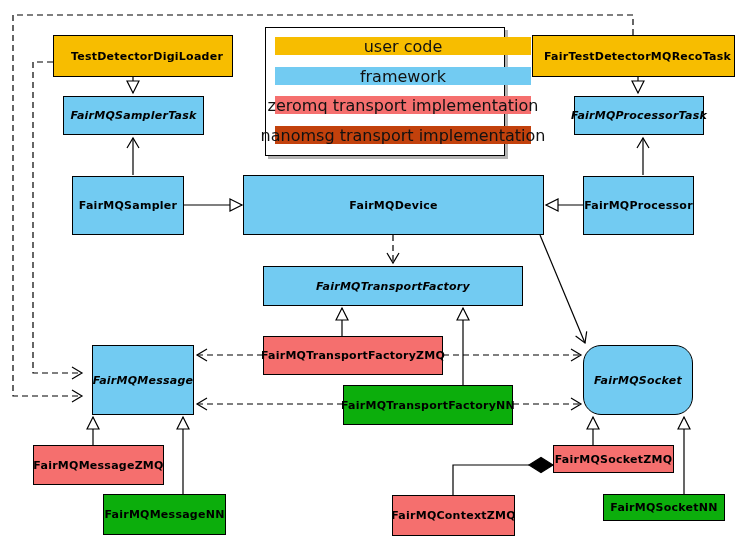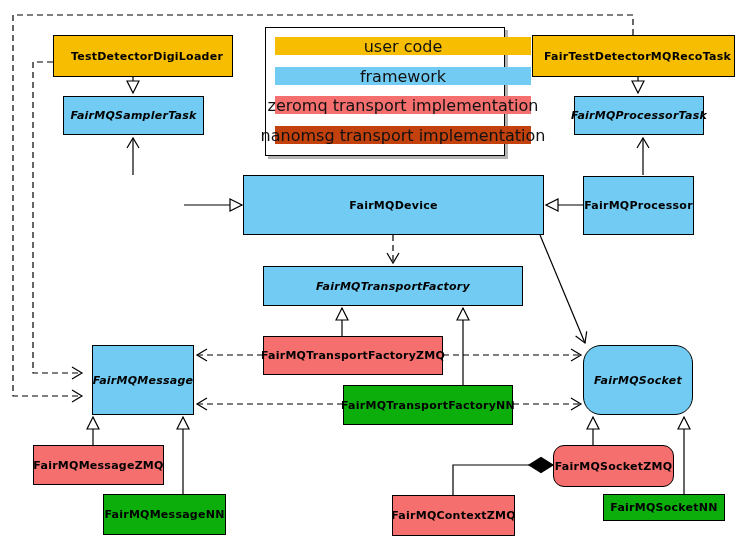--- a/index.html
+++ b/index.html
@@ -73,20 +73,21 @@
   </div>
 
   <div class="node c-user" style="left:53px;top:35px;width:180px;height:42px;">TestDetectorDigiLoader</div>
 
   <div class="node c-user" style="left:532px;top:35px;width:203px;height:42px;">FairTestDetectorMQRecoTask</div>
 
   <div class="node c-fw abstract" style="left:63px;top:96px;width:141px;height:39px;">FairMQSamplerTask</div>
 
   <div class="node c-fw abstract" style="left:574px;top:96px;width:130px;height:39px;">FairMQProcessorTask</div>
 
+  <div class="node c-fw" style="left:72px;top:176px;width:112px;height:59px;">FairMQSampler</div>
 
   <div class="node c-fw" style="left:243px;top:175px;width:301px;height:60px;">FairMQDevice</div>
 
   <div class="node c-fw" style="left:583px;top:176px;width:111px;height:59px;">FairMQProcessor</div>
 
   <div class="node c-fw abstract" style="left:263px;top:266px;width:260px;height:40px;">FairMQTransportFactory</div>
 
   <div class="node c-fw abstract" style="left:92px;top:345px;width:102px;height:70px;">FairMQMessage</div>
 
   <div class="node c-fw abstract" style="left:583px;top:345px;width:110px;height:70px;border-radius:18px;">FairMQSocket</div>
@@ -94,17 +95,17 @@
   <div class="node c-zmq" style="left:263px;top:336px;width:180px;height:39px;">FairMQTransportFactoryZMQ</div>
 
   <div class="node c-nn" style="left:343px;top:385px;width:170px;height:40px;">FairMQTransportFactoryNN</div>
 
   <div class="node c-zmq" style="left:33px;top:445px;width:131px;height:40px;">FairMQMessageZMQ</div>
 
   <div class="node c-nn" style="left:103px;top:494px;width:123px;height:41px;">FairMQMessageNN</div>
 
   <div class="node c-zmq" style="left:392px;top:495px;width:123px;height:41px;">FairMQContextZMQ</div>
 
-  <div class="node c-zmq" style="left:553px;top:445px;width:121px;height:42px;border-radius:11px;">FairMQSocketZMQ</div>
+  <div class="node c-zmq" style="left:553px;top:445px;width:121px;height:28px;">FairMQSocketZMQ</div>
 
   <div class="node c-nn" style="left:603px;top:494px;width:122px;height:27px;">FairMQSocketNN</div>
 
 </div>
 
 </body></html>

